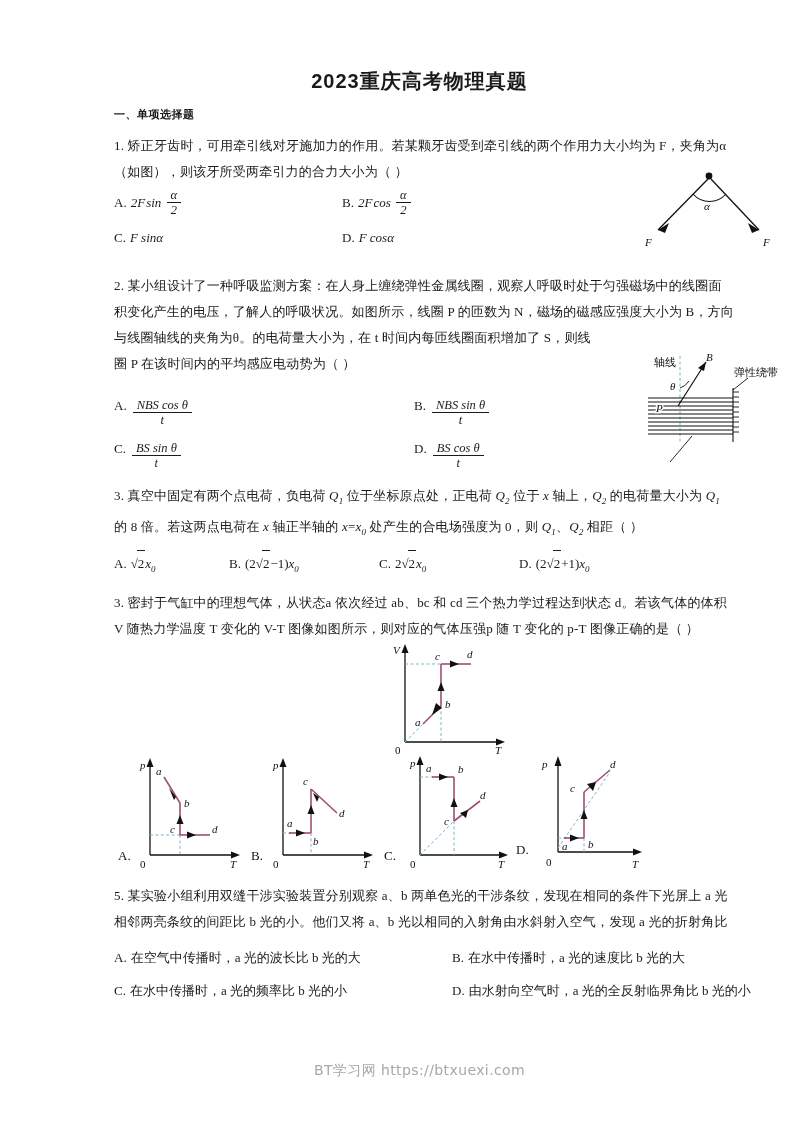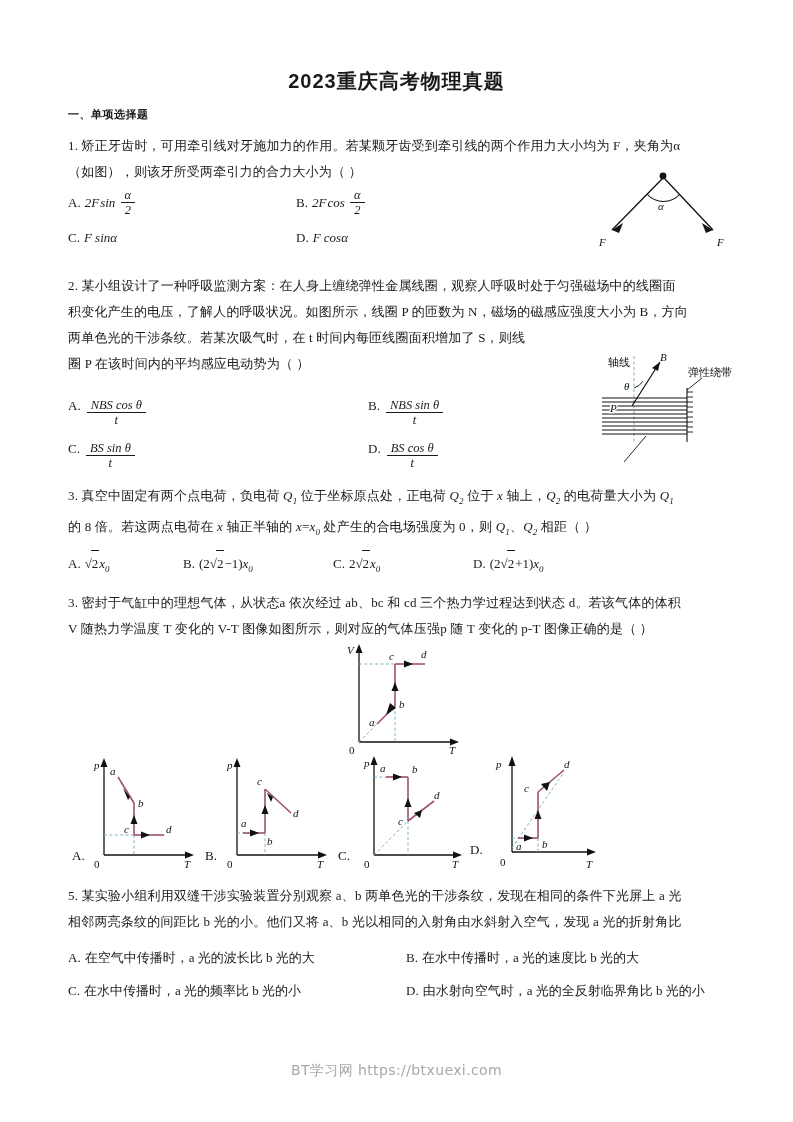--- a/index.html
+++ b/index.html
@@ -12,20 +12,21 @@
     height: 1122px;
     position: relative;
     font-family: "Liberation Serif", "DejaVu Serif", serif;
     color: #1a1a1a;
     overflow: hidden;
   }
   .page {
     position: absolute;
     inset: 0;
     padding: 12px;
+    margin-left: 46px;
   }
   .doc-title {
     text-align: center;
     font-family: "Liberation Sans", "DejaVu Sans", sans-serif;
     font-weight: bold;
     font-size: 20px;
     letter-spacing: 1px;
     margin: 0;
     position: absolute;
     top: 68px;
@@ -161,21 +162,21 @@
       <path d="M 62,26 A 22 22 0 0 0 95,26" fill="none" stroke="#111" stroke-width="1.1"></path>
       <text x="73" y="42" class="glabel" font-size="11">α</text>
       <text x="14" y="78" class="glabel" font-size="12">F</text>
       <text x="132" y="78" class="glabel" font-size="12">F</text>
     </svg>
   </div>
 
   <div class="qblock" style="top:273px;">
     <div class="qline">2. 某小组设计了一种呼吸监测方案：在人身上缠绕弹性金属线圈，观察人呼吸时处于匀强磁场中的线圈面</div>
     <div class="qline">积变化产生的电压，了解人的呼吸状况。如图所示，线圈 P 的匝数为 N，磁场的磁感应强度大小为 B，方向</div>
-    <div class="qline">两单色光的干涉条纹。若某次吸气时，在 t 时间内每匝线圈面积增加了 S，则线</div>
+    <div class="qline">与线圈轴线的夹角为θ。的电荷量大小为，在 t 时间内每匝线圈面积增加了 S，则线</div>
     <div class="qline">圈 P 在该时间内的平均感应电动势为（      ）</div>
   </div>
 
   <div class="qblock" style="top:393px; width:560px;">
     <div class="opt-row">
       <div class="opt" style="width:300px;">
         <span class="lbl">A.</span>
         <span class="frac">
           <span class="num">NBS cos θ</span>
           <span class="den">t</span>

